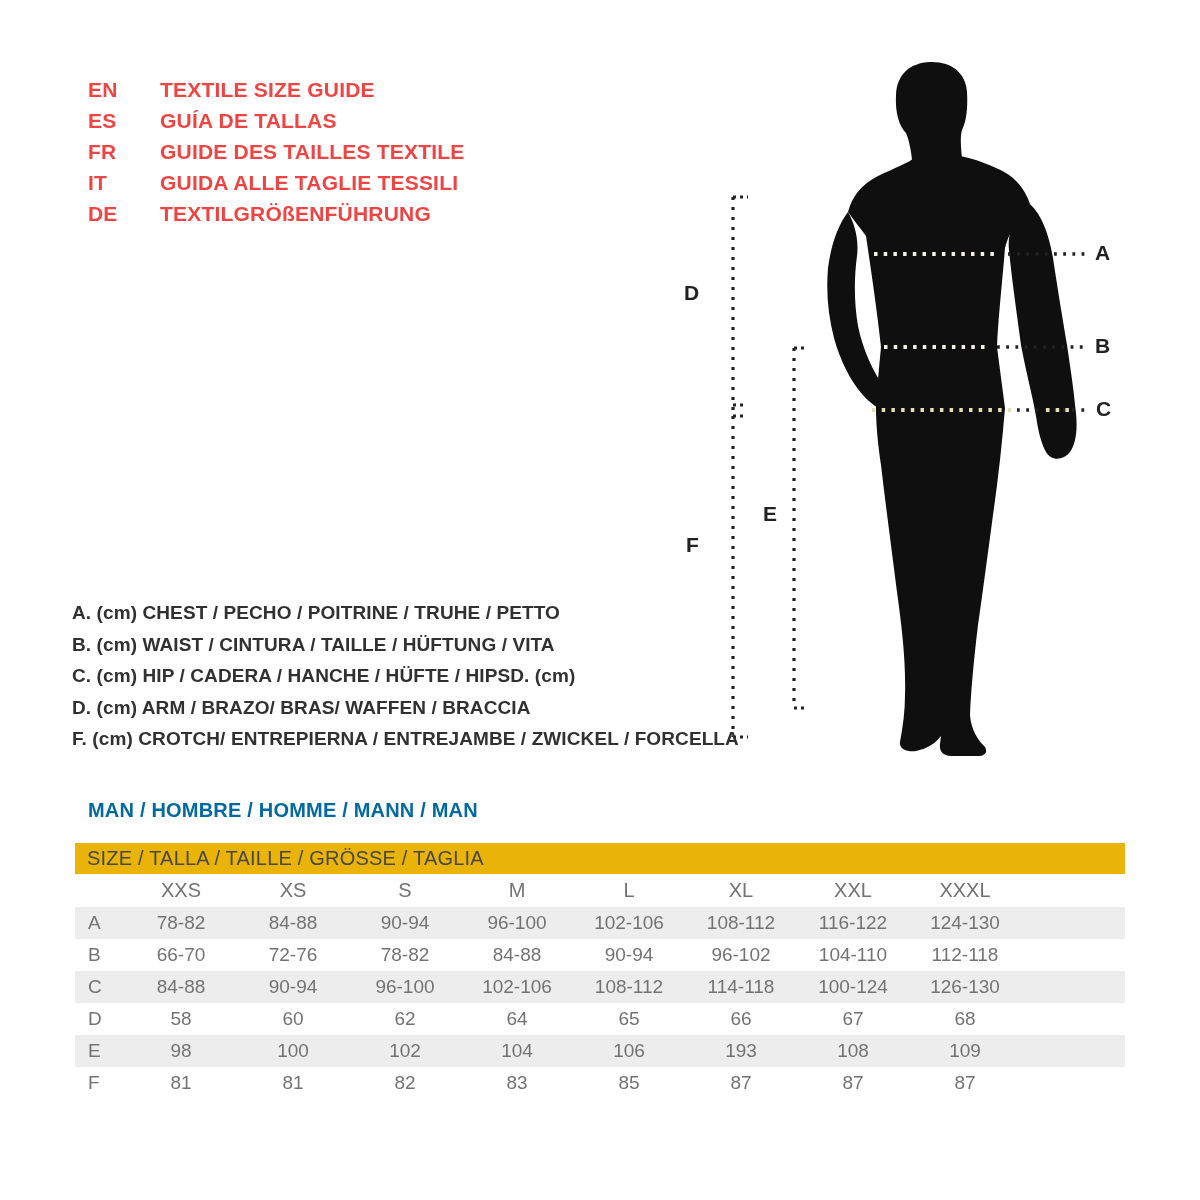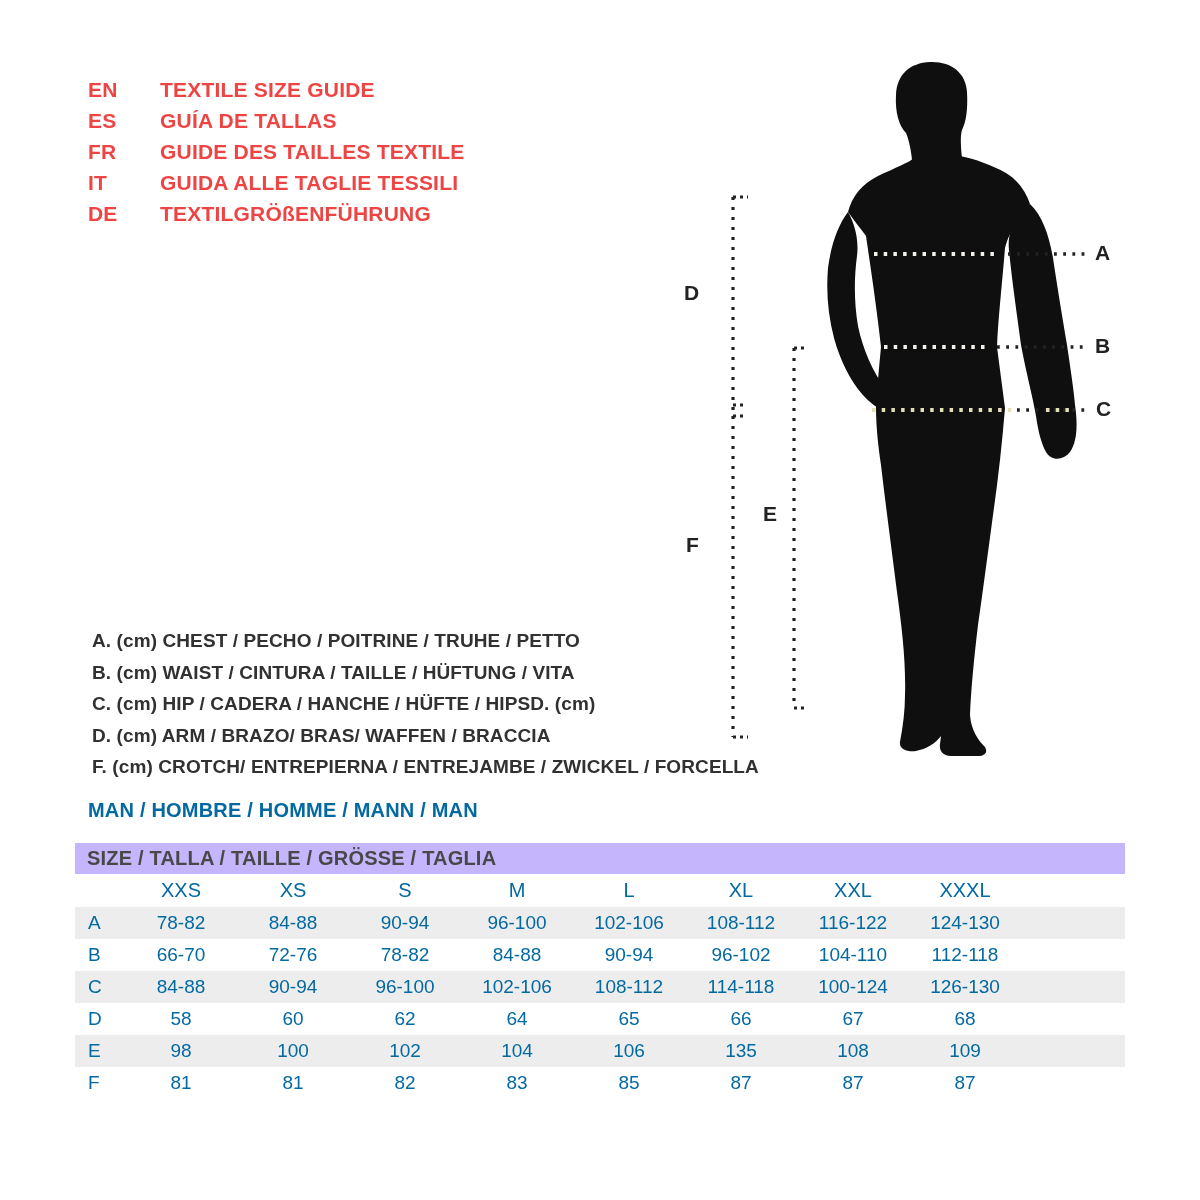--- a/index.html
+++ b/index.html
@@ -13,33 +13,33 @@
             letter-spacing:.2px;color:#ef4444;}
   .lang-code{width:72px;}
 
   
   #figure-svg{left:0;top:0;}
 
   
   .mlabel{font-size:21px;font-weight:700;color:#222;}
 
   
-  .meas-block{left:92px;top:597px;margin-top:28px;}
+  .meas-block{left:72px;top:597px;}
   .meas-line{line-height:31.5px;font-size:19px;font-weight:700;
              letter-spacing:.1px;color:#313131;}
 
   .man-line{left:88px;top:799px;font-size:20px;font-weight:700;
             letter-spacing:.2px;color:#0369a1;}
 
   
   .table-wrap{left:75px;top:843px;width:1050px;}
-  .band{height:31px;line-height:31px;background:#c4b5fd;color:#484848;
-        font-size:20px;font-weight:700;padding-left:12px;letter-spacing:.2px;}
+  .band{height:31px;line-height:31px;background:#eab308;color:#484848;
+        font-size:20px;font-weight:400;padding-left:12px;letter-spacing:.2px;}
   table.sizes{border-collapse:collapse;width:1050px;table-layout:fixed;
-              font-size:19px;color:#0369a1;}
+              font-size:19px;color:#737373;}
   table.sizes td,table.sizes th{padding:0;height:32px;text-align:center;
               font-weight:400;}
   table.sizes tr.colhead td{height:33px;font-size:20px;font-weight:500;}
   table.sizes td.rlabel{text-align:left;padding-left:13px;font-size:19px;}
   table.sizes tr.alt{background:#ededed;}
 </style>
 </head>
 <body>
 
 <div class="abs lang-block">
@@ -214,21 +214,21 @@
       <td>68</td>
       <td></td>
     </tr>
     <tr class="alt">
       <td class="rlabel">E</td>
       <td>98</td>
       <td>100</td>
       <td>102</td>
       <td>104</td>
       <td>106</td>
-      <td>135</td>
+      <td>193</td>
       <td>108</td>
       <td>109</td>
       <td></td>
     </tr>
     <tr>
       <td class="rlabel">F</td>
       <td>81</td>
       <td>81</td>
       <td>82</td>
       <td>83</td>

